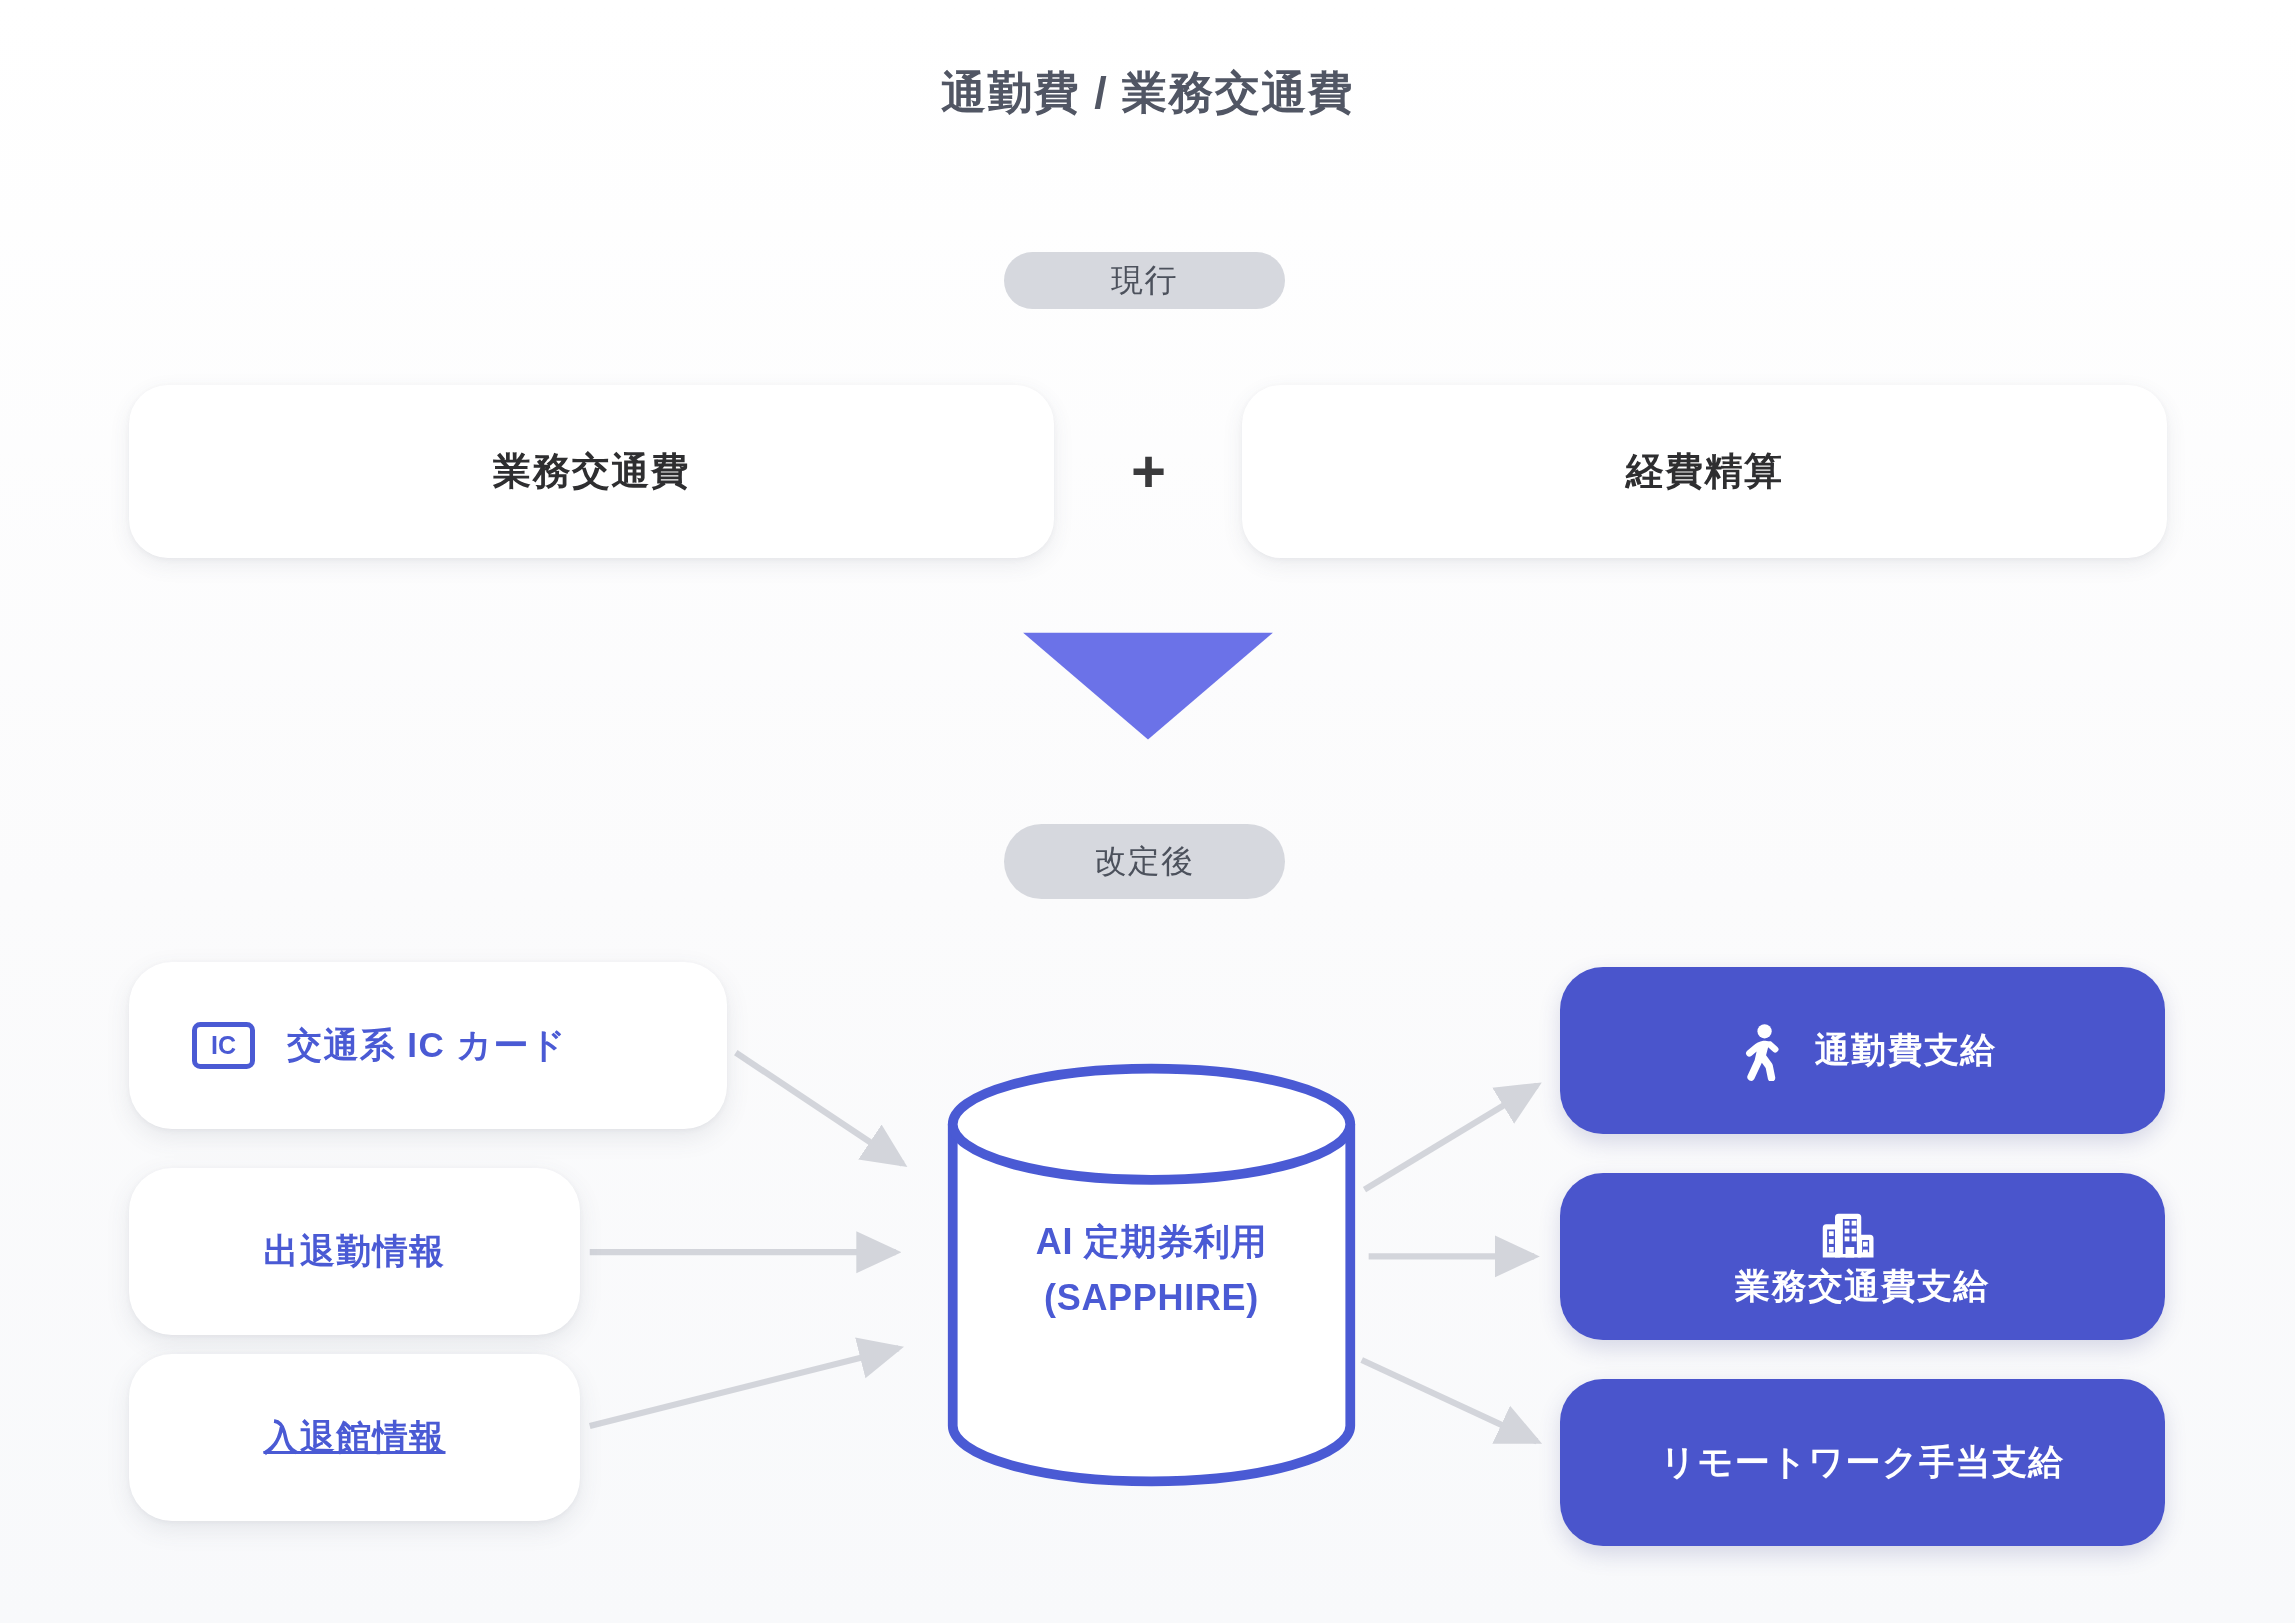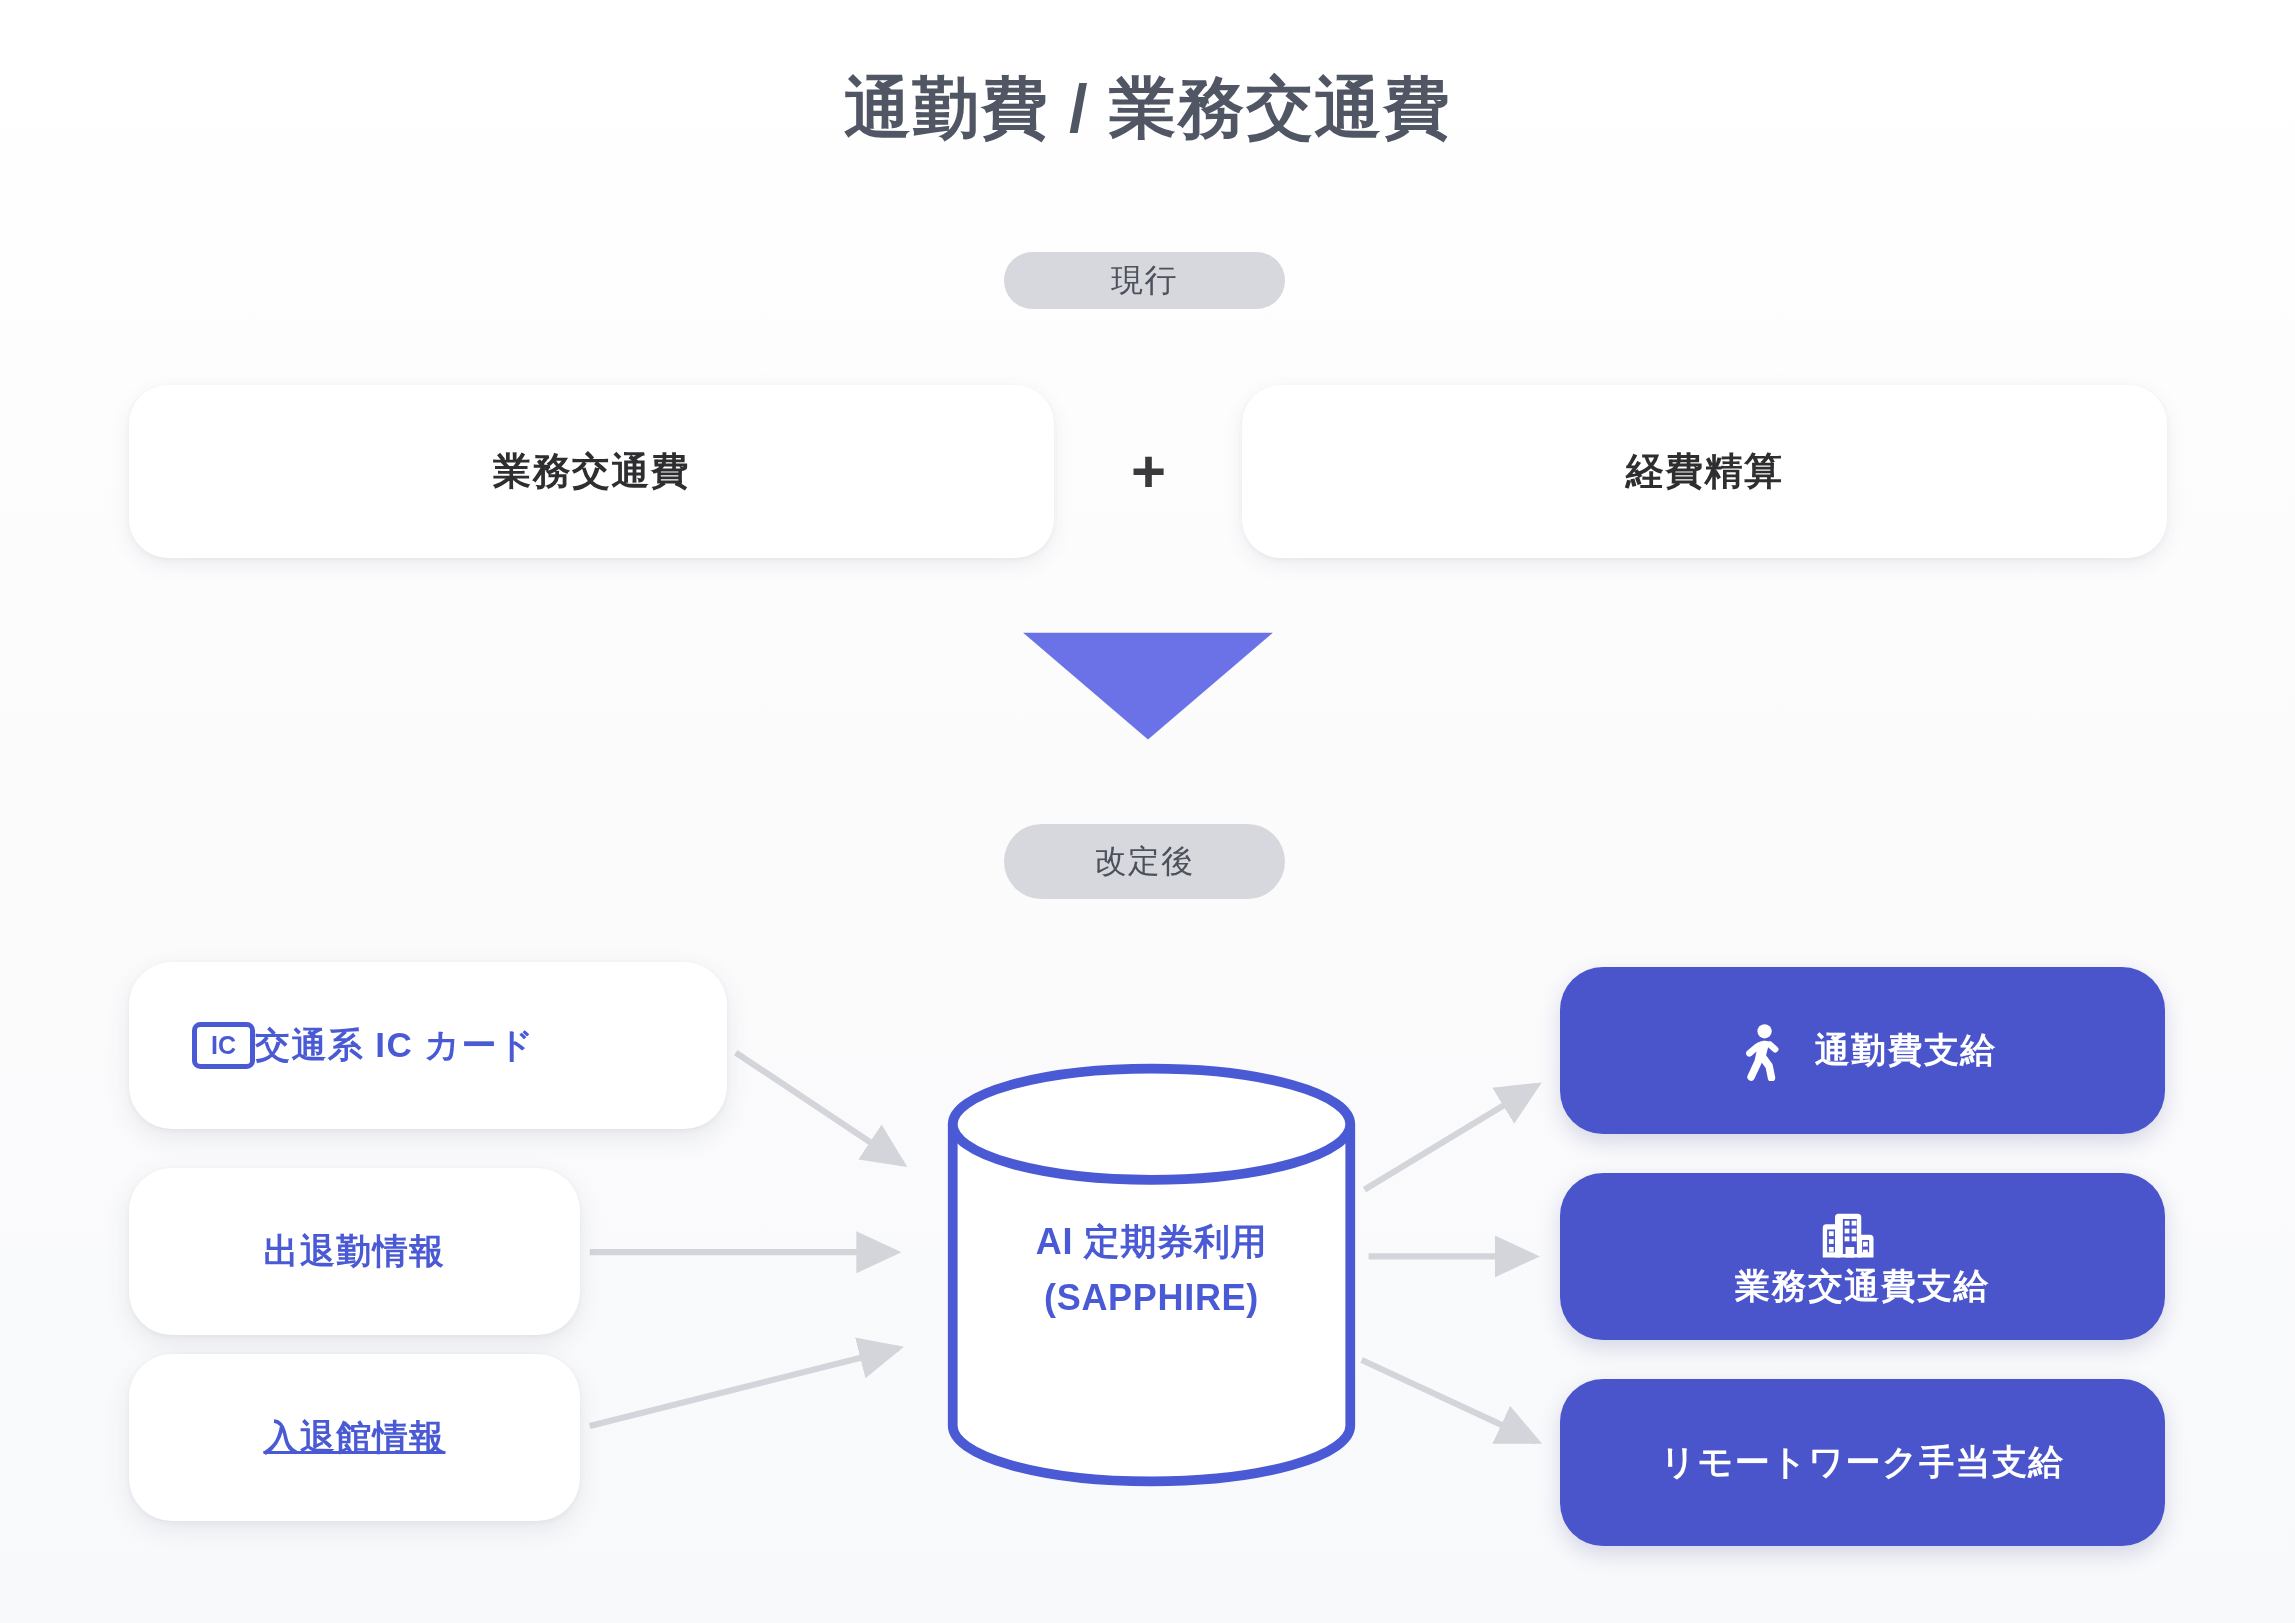--- a/index.html
+++ b/index.html
@@ -19,21 +19,21 @@
     overflow: hidden;
   }
 
   
   #page-title {
     position: absolute;
     left: 0;
     top: 63px;
     width: 2295px;
     text-align: center;
-    font-size: 67px;
+    font-size: 45px;
     font-weight: 700;
     letter-spacing: 1.4px;
     color: #515664;
   }
 
   
   .stage-badge {
     position: absolute;
     display: flex;
     align-items: center;
@@ -133,20 +133,21 @@
     text-decoration: underline;
   }
   .ic-icon {
     width: 63px;
     height: 47px;
     border: 5.6px solid #4a5ad4;
     border-radius: 8.3px;
     display: flex;
     align-items: center;
     justify-content: center;
+    margin-right: 32px;
     flex: 0 0 auto;
     box-sizing: border-box;
   }
   .ic-icon span {
     font-size: 25px;
     font-weight: 700;
     color: #4a5ad4;
     letter-spacing: 0px;
     line-height: 1;
   }

